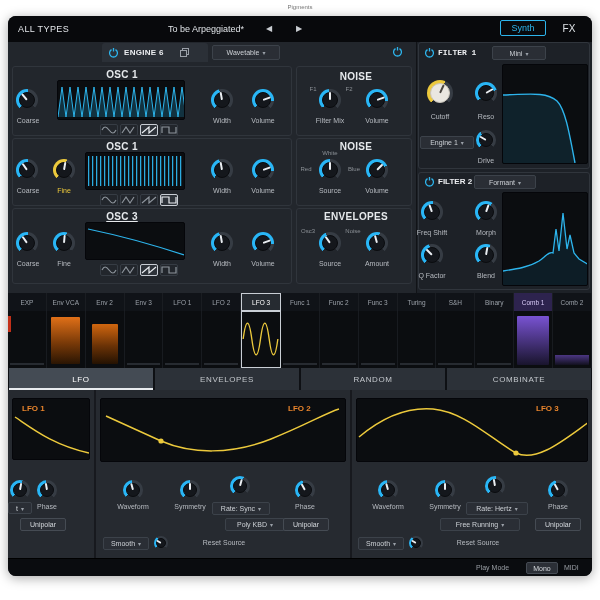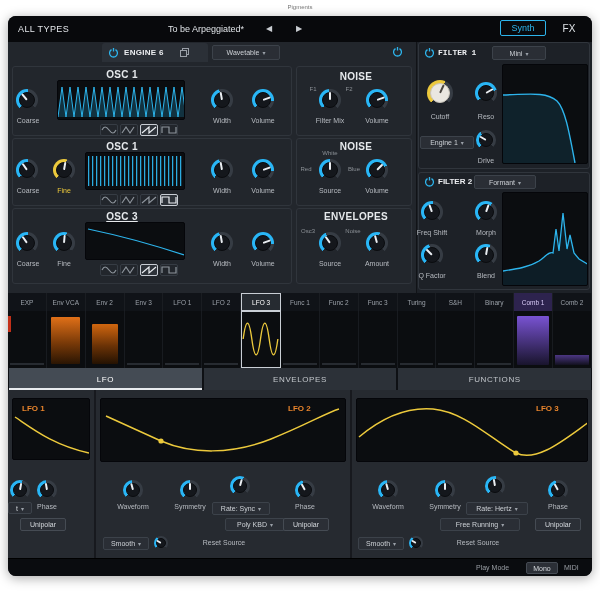--- a/index.html
+++ b/index.html
@@ -382,21 +382,22 @@
         </div>
       <div class="mcell">
           <div style="position:absolute;left:2px;right:2px;bottom:3px;height:10px;background:linear-gradient(180deg,rgba(140,95,245,.5),rgba(80,50,160,.1));"></div>
         </div>
     </div>
     <div class="abs" style="left:0;top:300px;width:3px;height:16px;background:#c33019;"></div>
 
     <div class="ctabs">
       <span class="ctab act">LFO</span>
       <span class="ctab">ENVELOPES</span>
-      <span class="ctab">FUNCTIONS</span>
+      <span class="ctab">RANDOM</span>
+      <span class="ctab">COMBINATE</span>
     </div>
 
     <div class="abs" style="left:0;top:374px;width:584px;height:168px;background:#262a30;"></div>
     <div class="vdiv" style="left:86px;"></div>
     <div class="vdiv" style="left:342px;"></div>
 
     <div class="disp" style="left:4px;top:382px;width:78px;height:62px;">
       <svg width="78" height="62" viewBox="0 0 78 62">
           <path d="M2,18 C20,30 40,46 76,54" fill="none" stroke="#ecc93c" stroke-width="1.5"></path>
         </svg>

